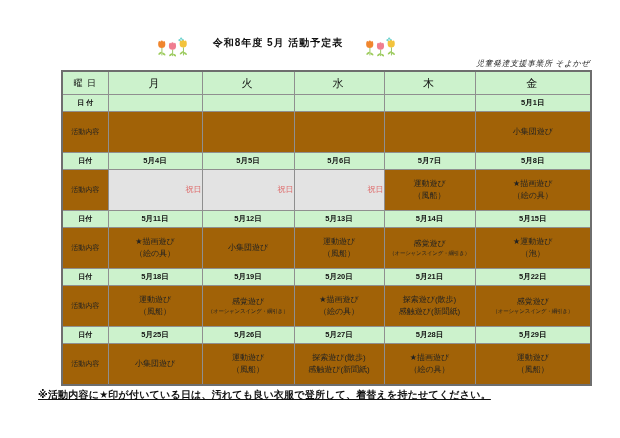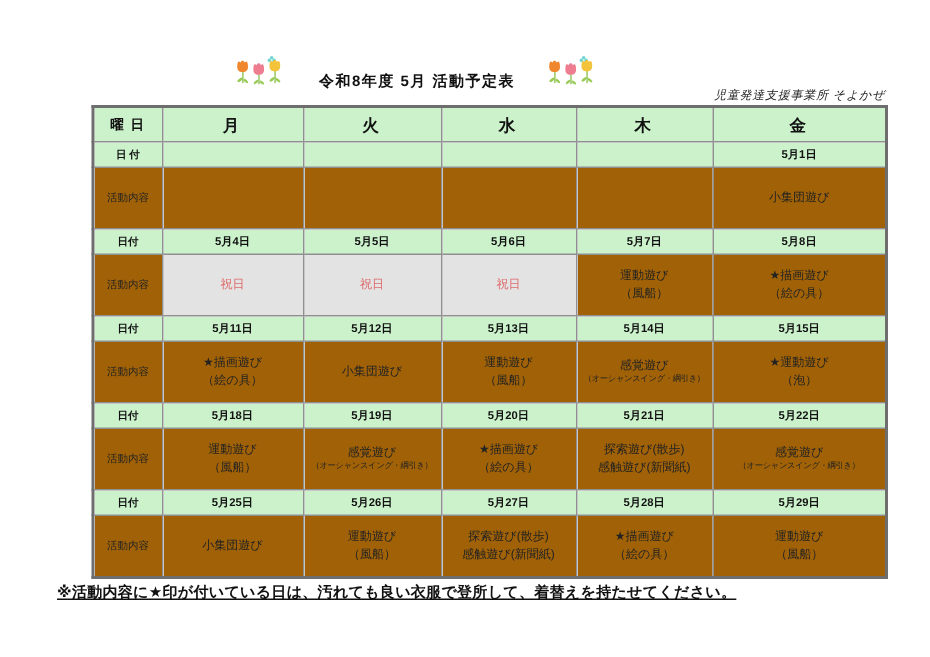--- a/index.html
+++ b/index.html
@@ -3,21 +3,21 @@
 <meta charset="utf-8">
 <style>
   html,body{margin:0;padding:0;background:#ffffff;}
   body{
     width:620px;height:438px;position:relative;overflow:hidden;
     font-family:"Liberation Sans","DejaVu Sans",sans-serif;
     color:#1a1a1a;
   }
   .title-row{
     position:absolute;top:36px;left:0;width:556px;
-    display:flex;align-items:flex-end;justify-content:center;gap:22px;
+    display:flex;align-items:flex-start;justify-content:center;gap:22px;
   }
   .page-title{
     font-size:10px;font-weight:bold;letter-spacing:1px;color:#111;
     white-space:nowrap;
   }
   .subtitle{
     position:absolute;top:58px;left:61px;width:529px;
     text-align:right;font-size:8px;color:#222;letter-spacing:0.5px;font-style:italic;
   }
   .table-wrap{position:absolute;top:70px;left:61px;}
@@ -31,33 +31,34 @@
     overflow:hidden;
   }
   col.c-label{width:46px;}
   col.c-mon{width:94px;}
   col.c-tue{width:92px;}
   col.c-wed{width:90px;}
   col.c-thu{width:91px;}
   col.c-fri{width:116px;}
   tr.head-row td{
     height:22px;background:var(--header-green,#ccf2cc);
-    font-size:11px;font-weight:bold;color:#111;letter-spacing:2px;
+    font-size:11px;font-weight:normal;color:#111;letter-spacing:2px;
   }
   tr.head-row td.corner{font-size:9px;letter-spacing:1px;}
   tr.date-row td{
     height:16px;background:var(--header-green,#ccf2cc);
     font-size:7.5px;font-weight:bold;color:#111;
   }
   tr.date-row td.label-cell{font-size:7px;}
   tr.act-row td{height:40px;background:#a16207;font-size:8px;color:#222;}
   tr.act-row td.label-cell{font-size:7px;color:#222;}
   tr.act-row td.holiday{
     background:var(--holiday-bg,#e3e3e3);
     color:var(--holiday-text,#de6a6a);
+    text-align:right;
   }
   .line{line-height:1.45;}
   .line.small{font-size:5.5px;letter-spacing:-0.2px;}
   .footer-note{
     position:absolute;top:388px;left:38px;width:560px;
     font-size:10px;font-weight:bold;color:#111;letter-spacing:0.2px;
     white-space:nowrap;
     text-decoration:underline;
   }
 </style>

